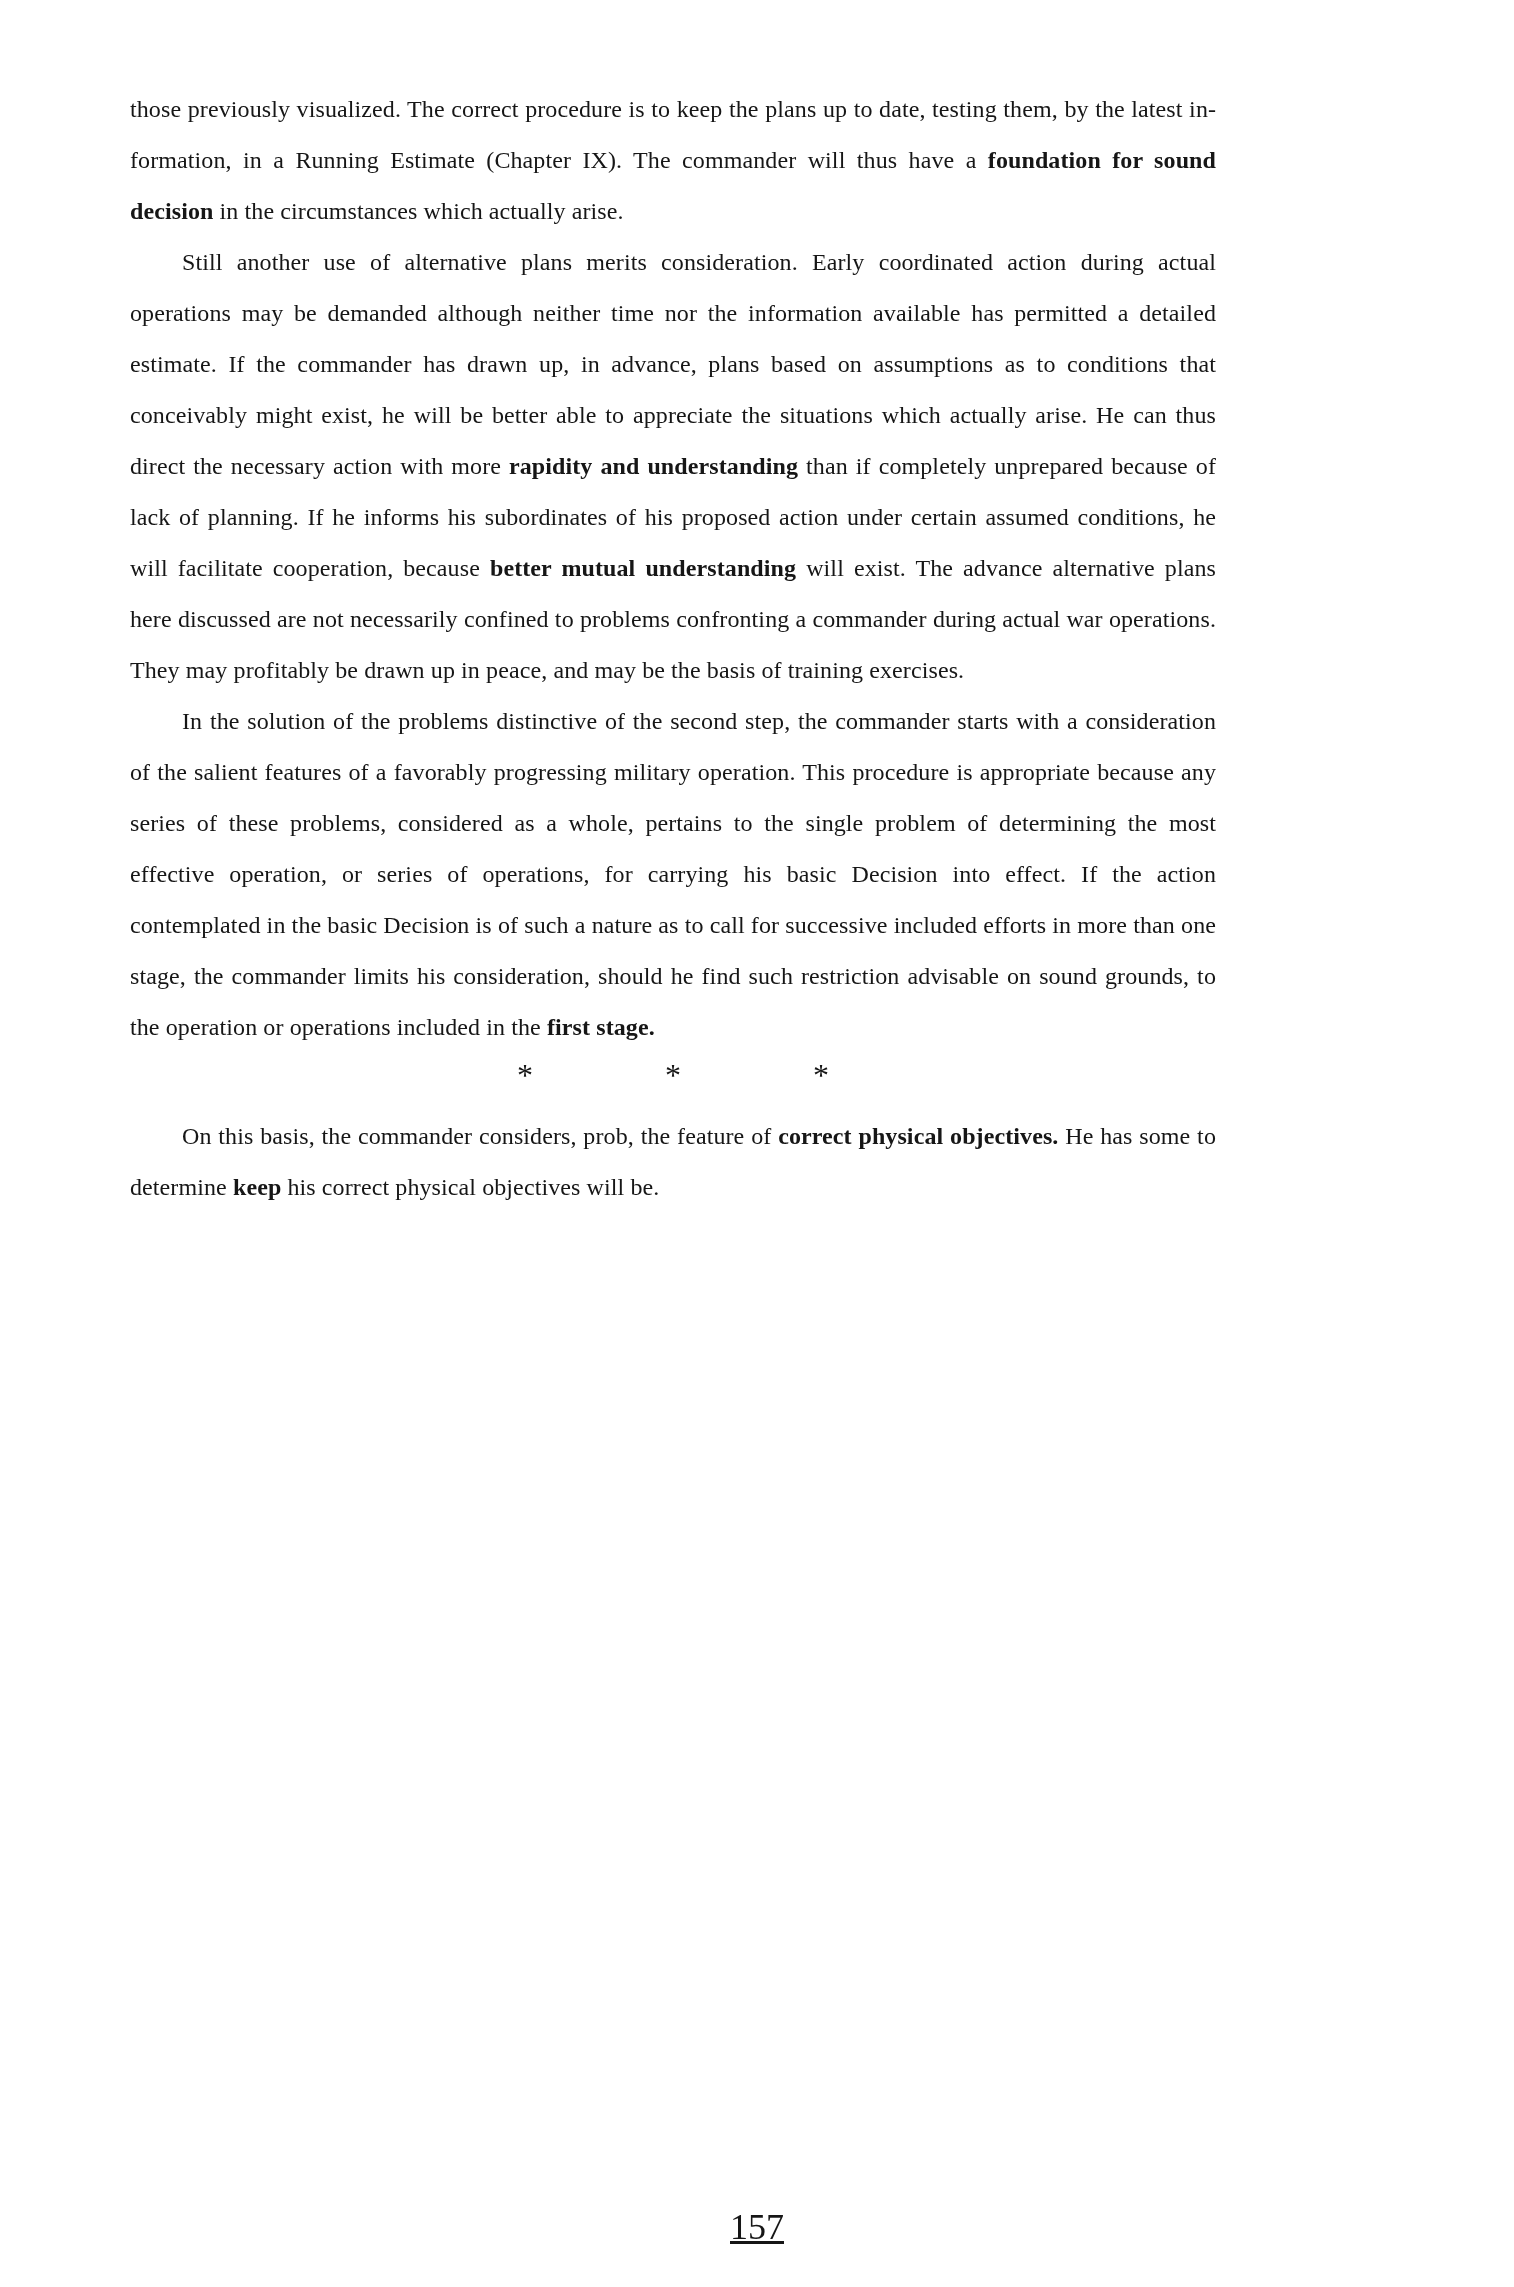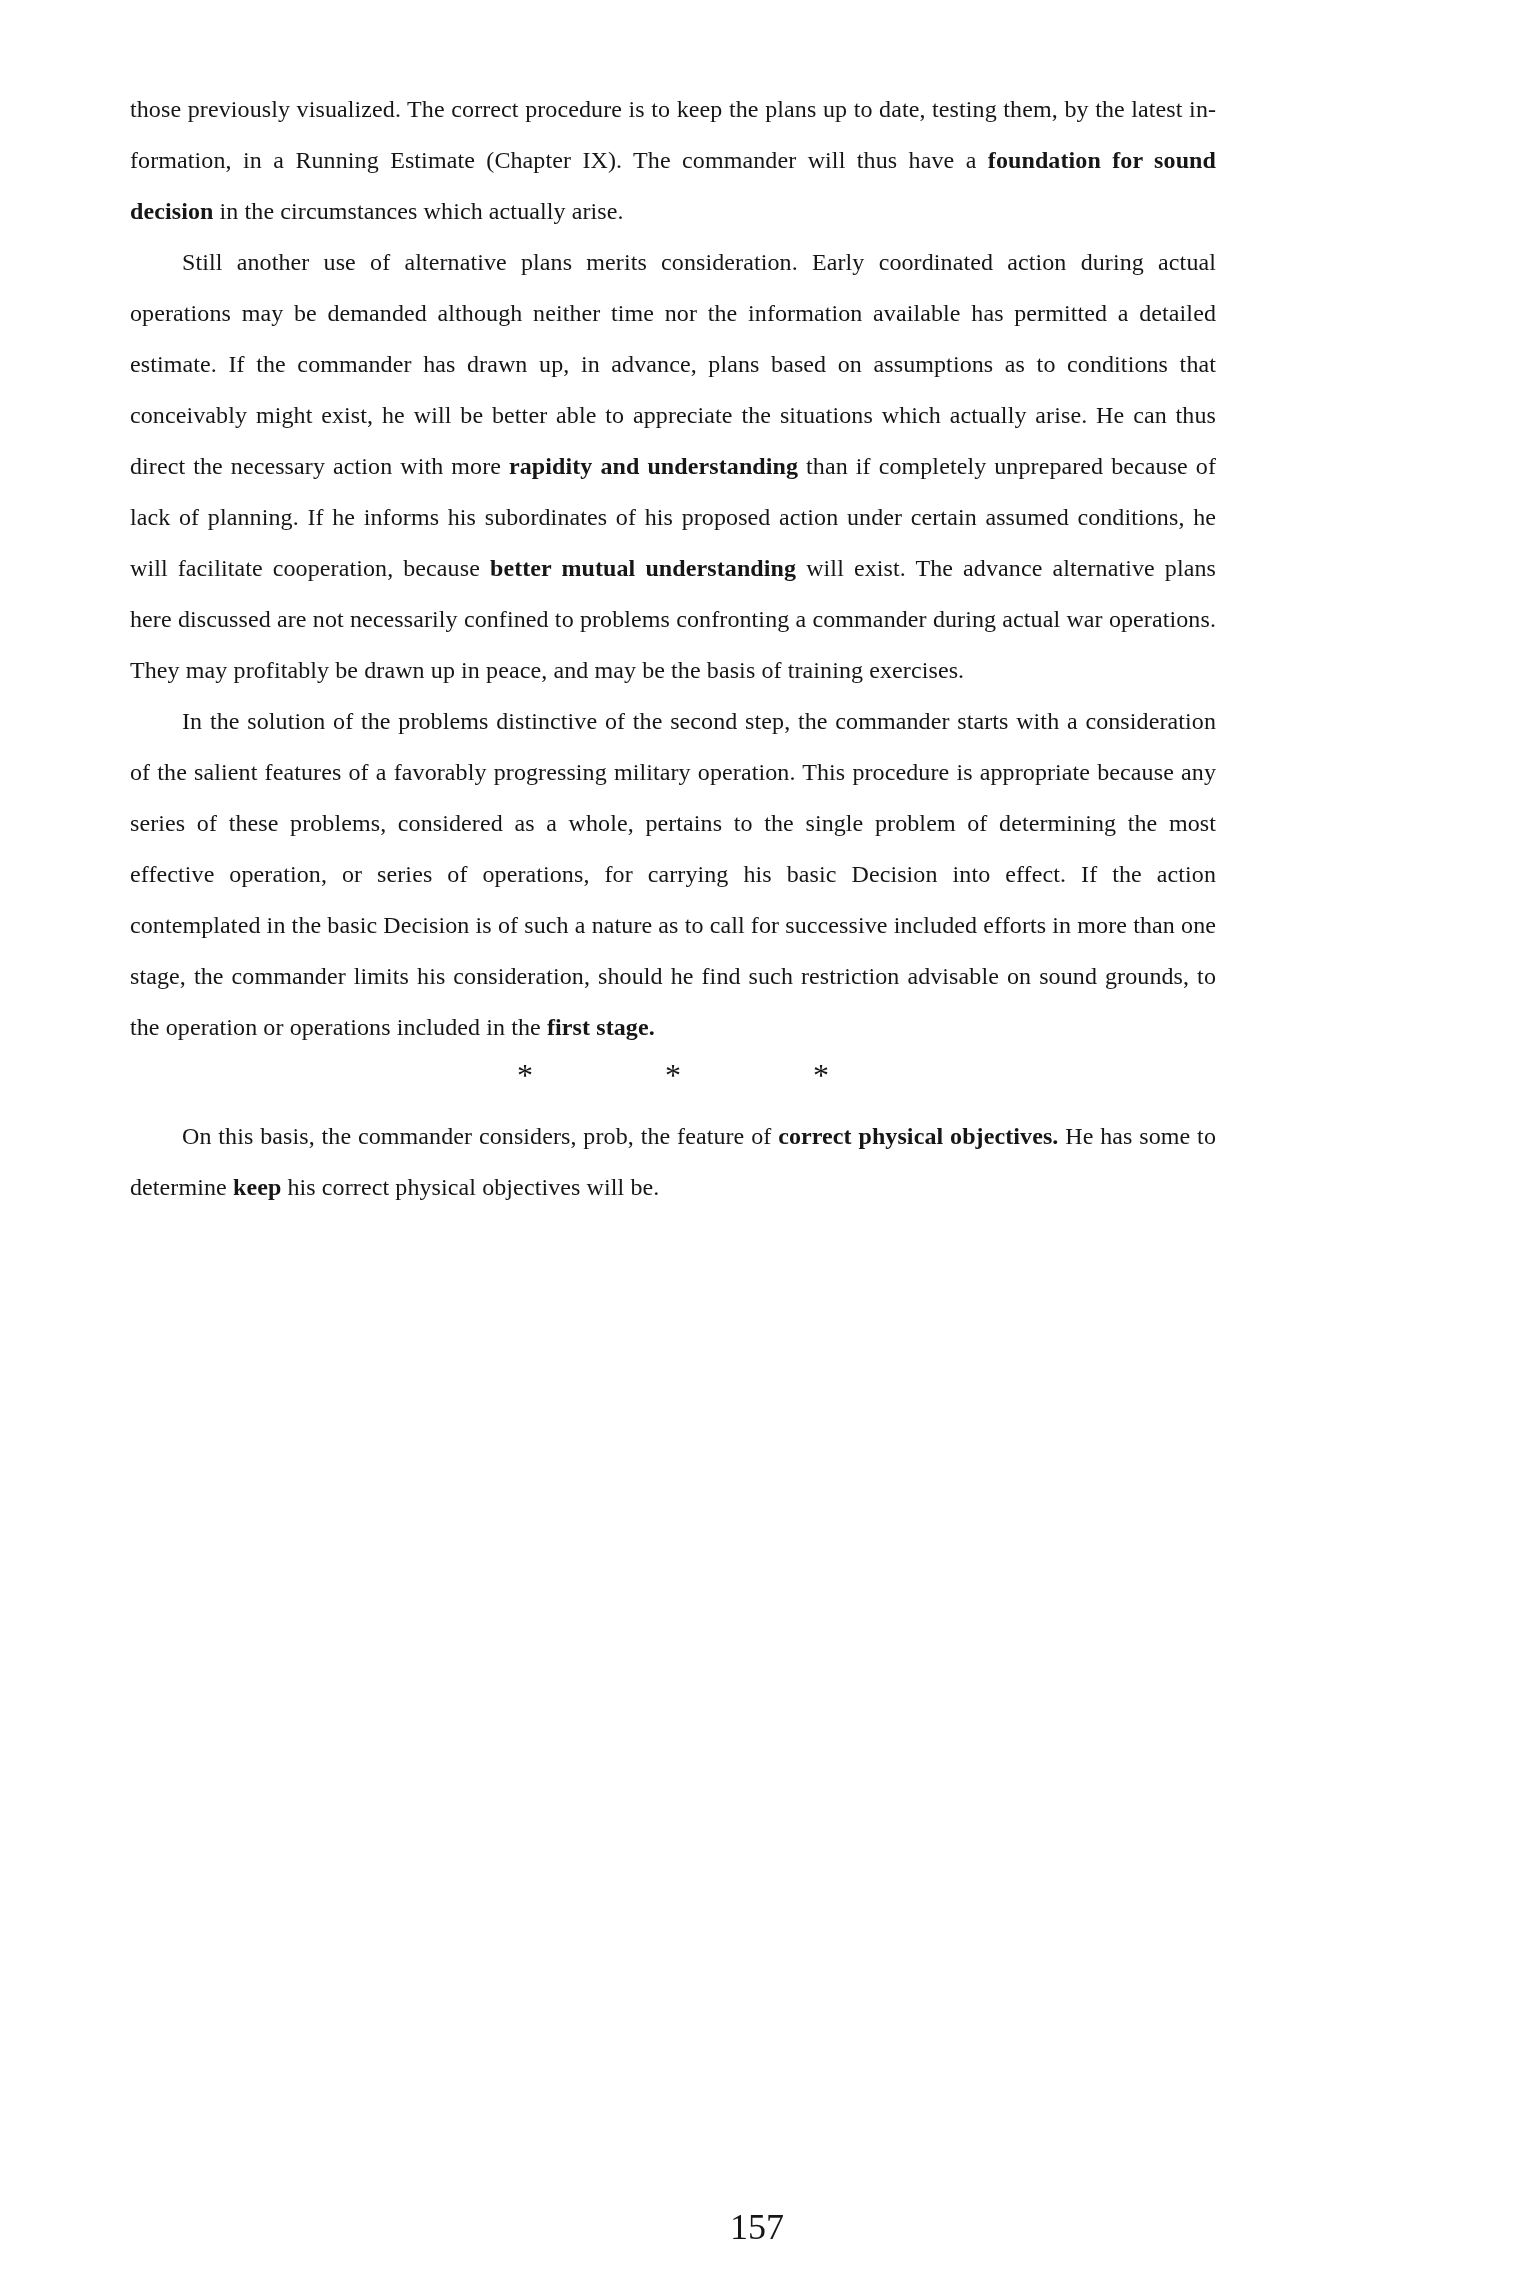--- a/index.html
+++ b/index.html
@@ -43,20 +43,21 @@
     margin: 0;
   }
   .page-number {
     position: absolute;
     left: 0;
     width: 1514px;
     top: 2205px;
     text-align: center;
     font-size: 36px;
     line-height: 44px;
+    text-decoration: underline;
   }
 </style>
 </head>
 <body>
 
 <div class="page">
 
   <p class="para">
     <span>those previously visualized. The correct procedure is to keep the plans up to date, testing them, by the latest in­formation, in a Running Estimate (Chapter IX). The com­mander will thus have a </span><b>foundation for sound decision</b><span> in the circumstances which actually arise.</span>
   </p>

